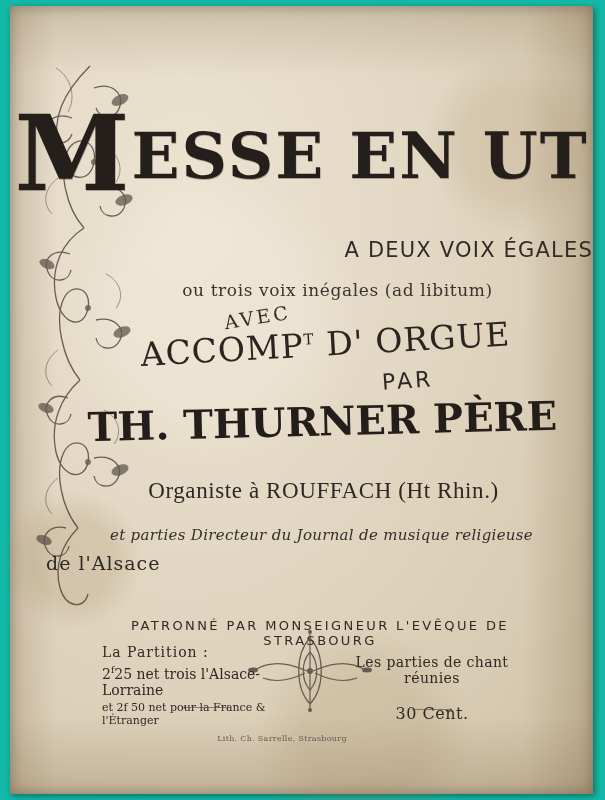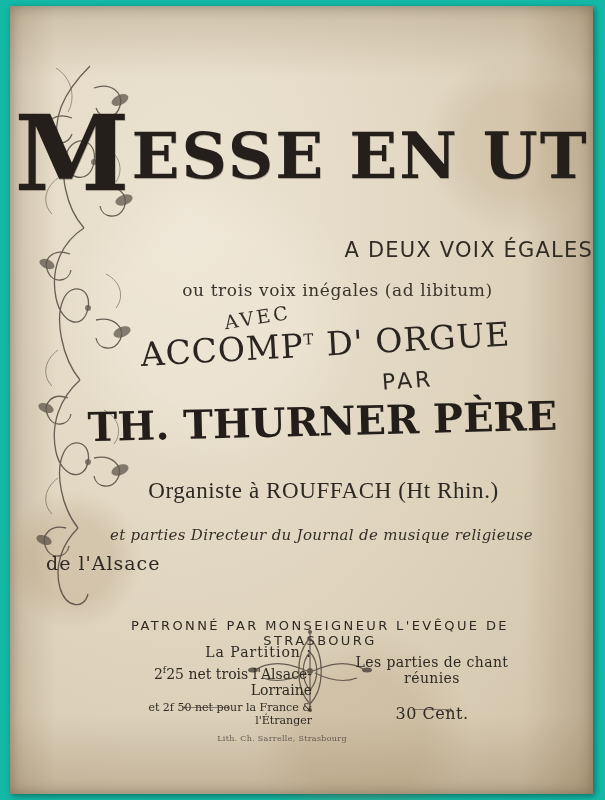--- a/index.html
+++ b/index.html
@@ -240,21 +240,21 @@
     height: 90px;
     opacity: 0.8;
   }
 
   
   .price-left {
     position: absolute;
     left: 92px;
     top: 638px;
     width: 210px;
-    text-align: right;
+    text-align: left;
     font-family: "DejaVu Serif", serif;
     color: #2e2924;
   }
   .price-left .l1 {
     font-size: 14px;
     letter-spacing: 1px;
   }
   .price-left .l2 {
     font-size: 14px;
     margin-top: 5px;

